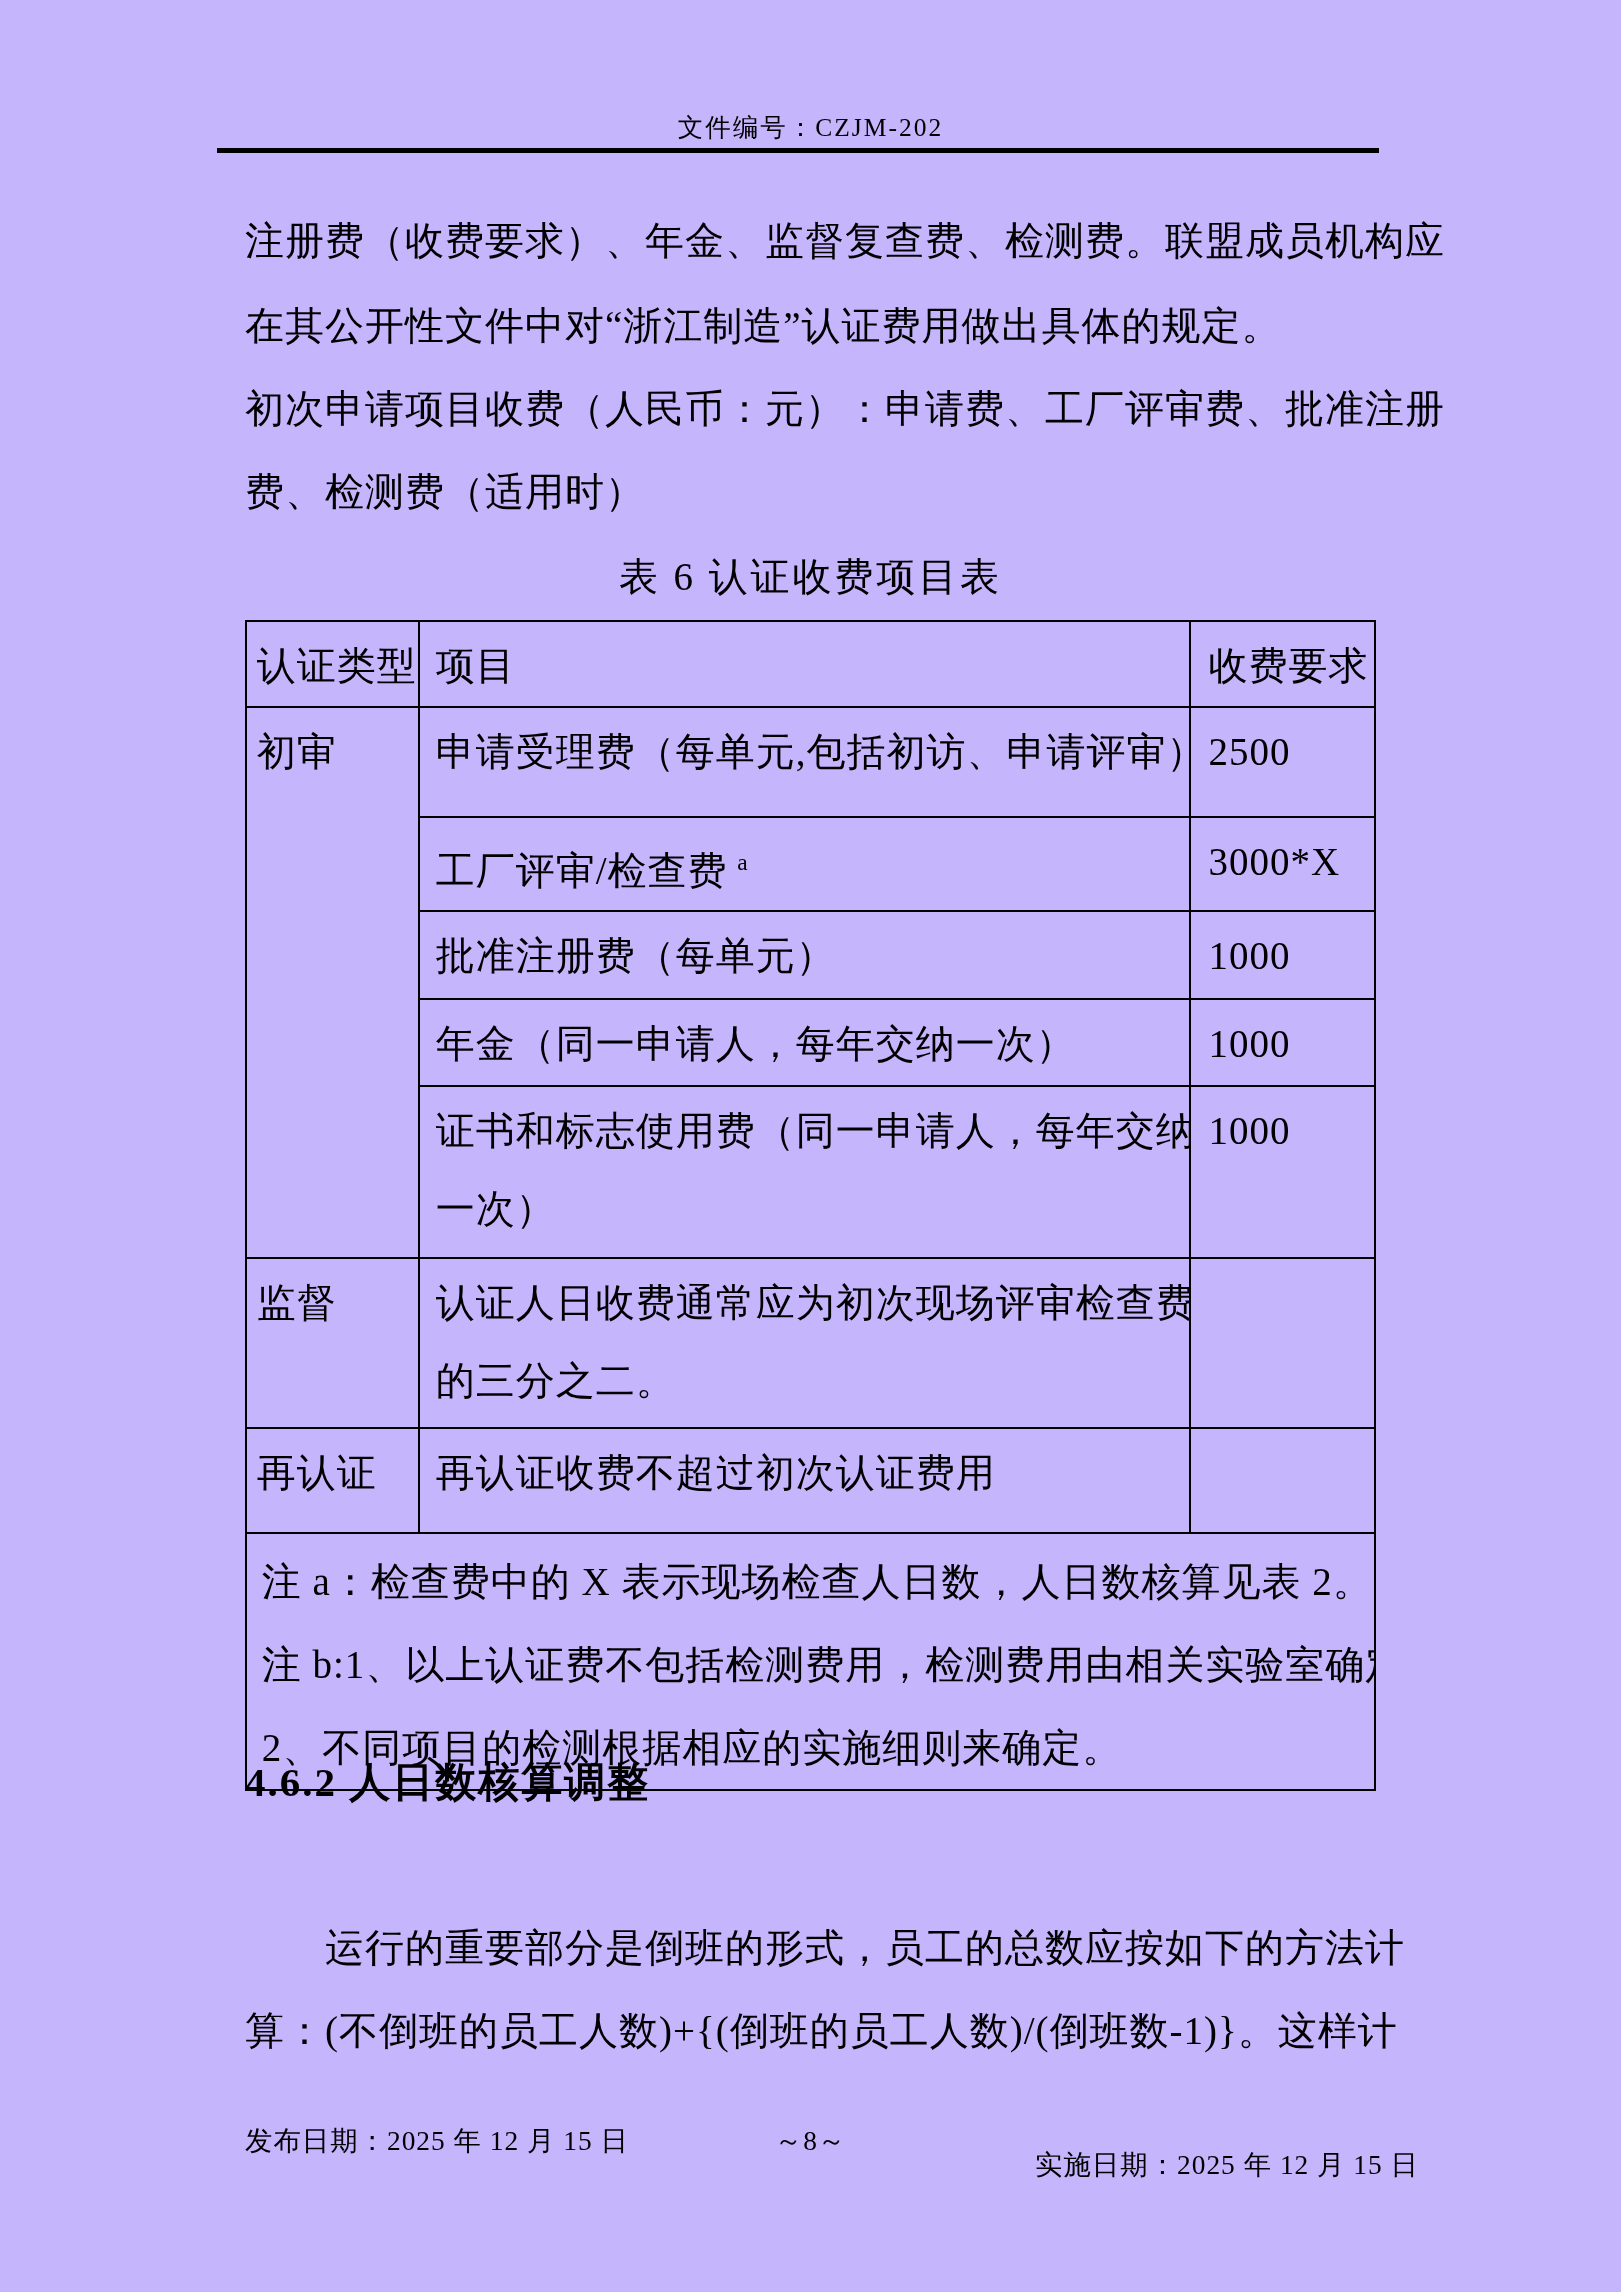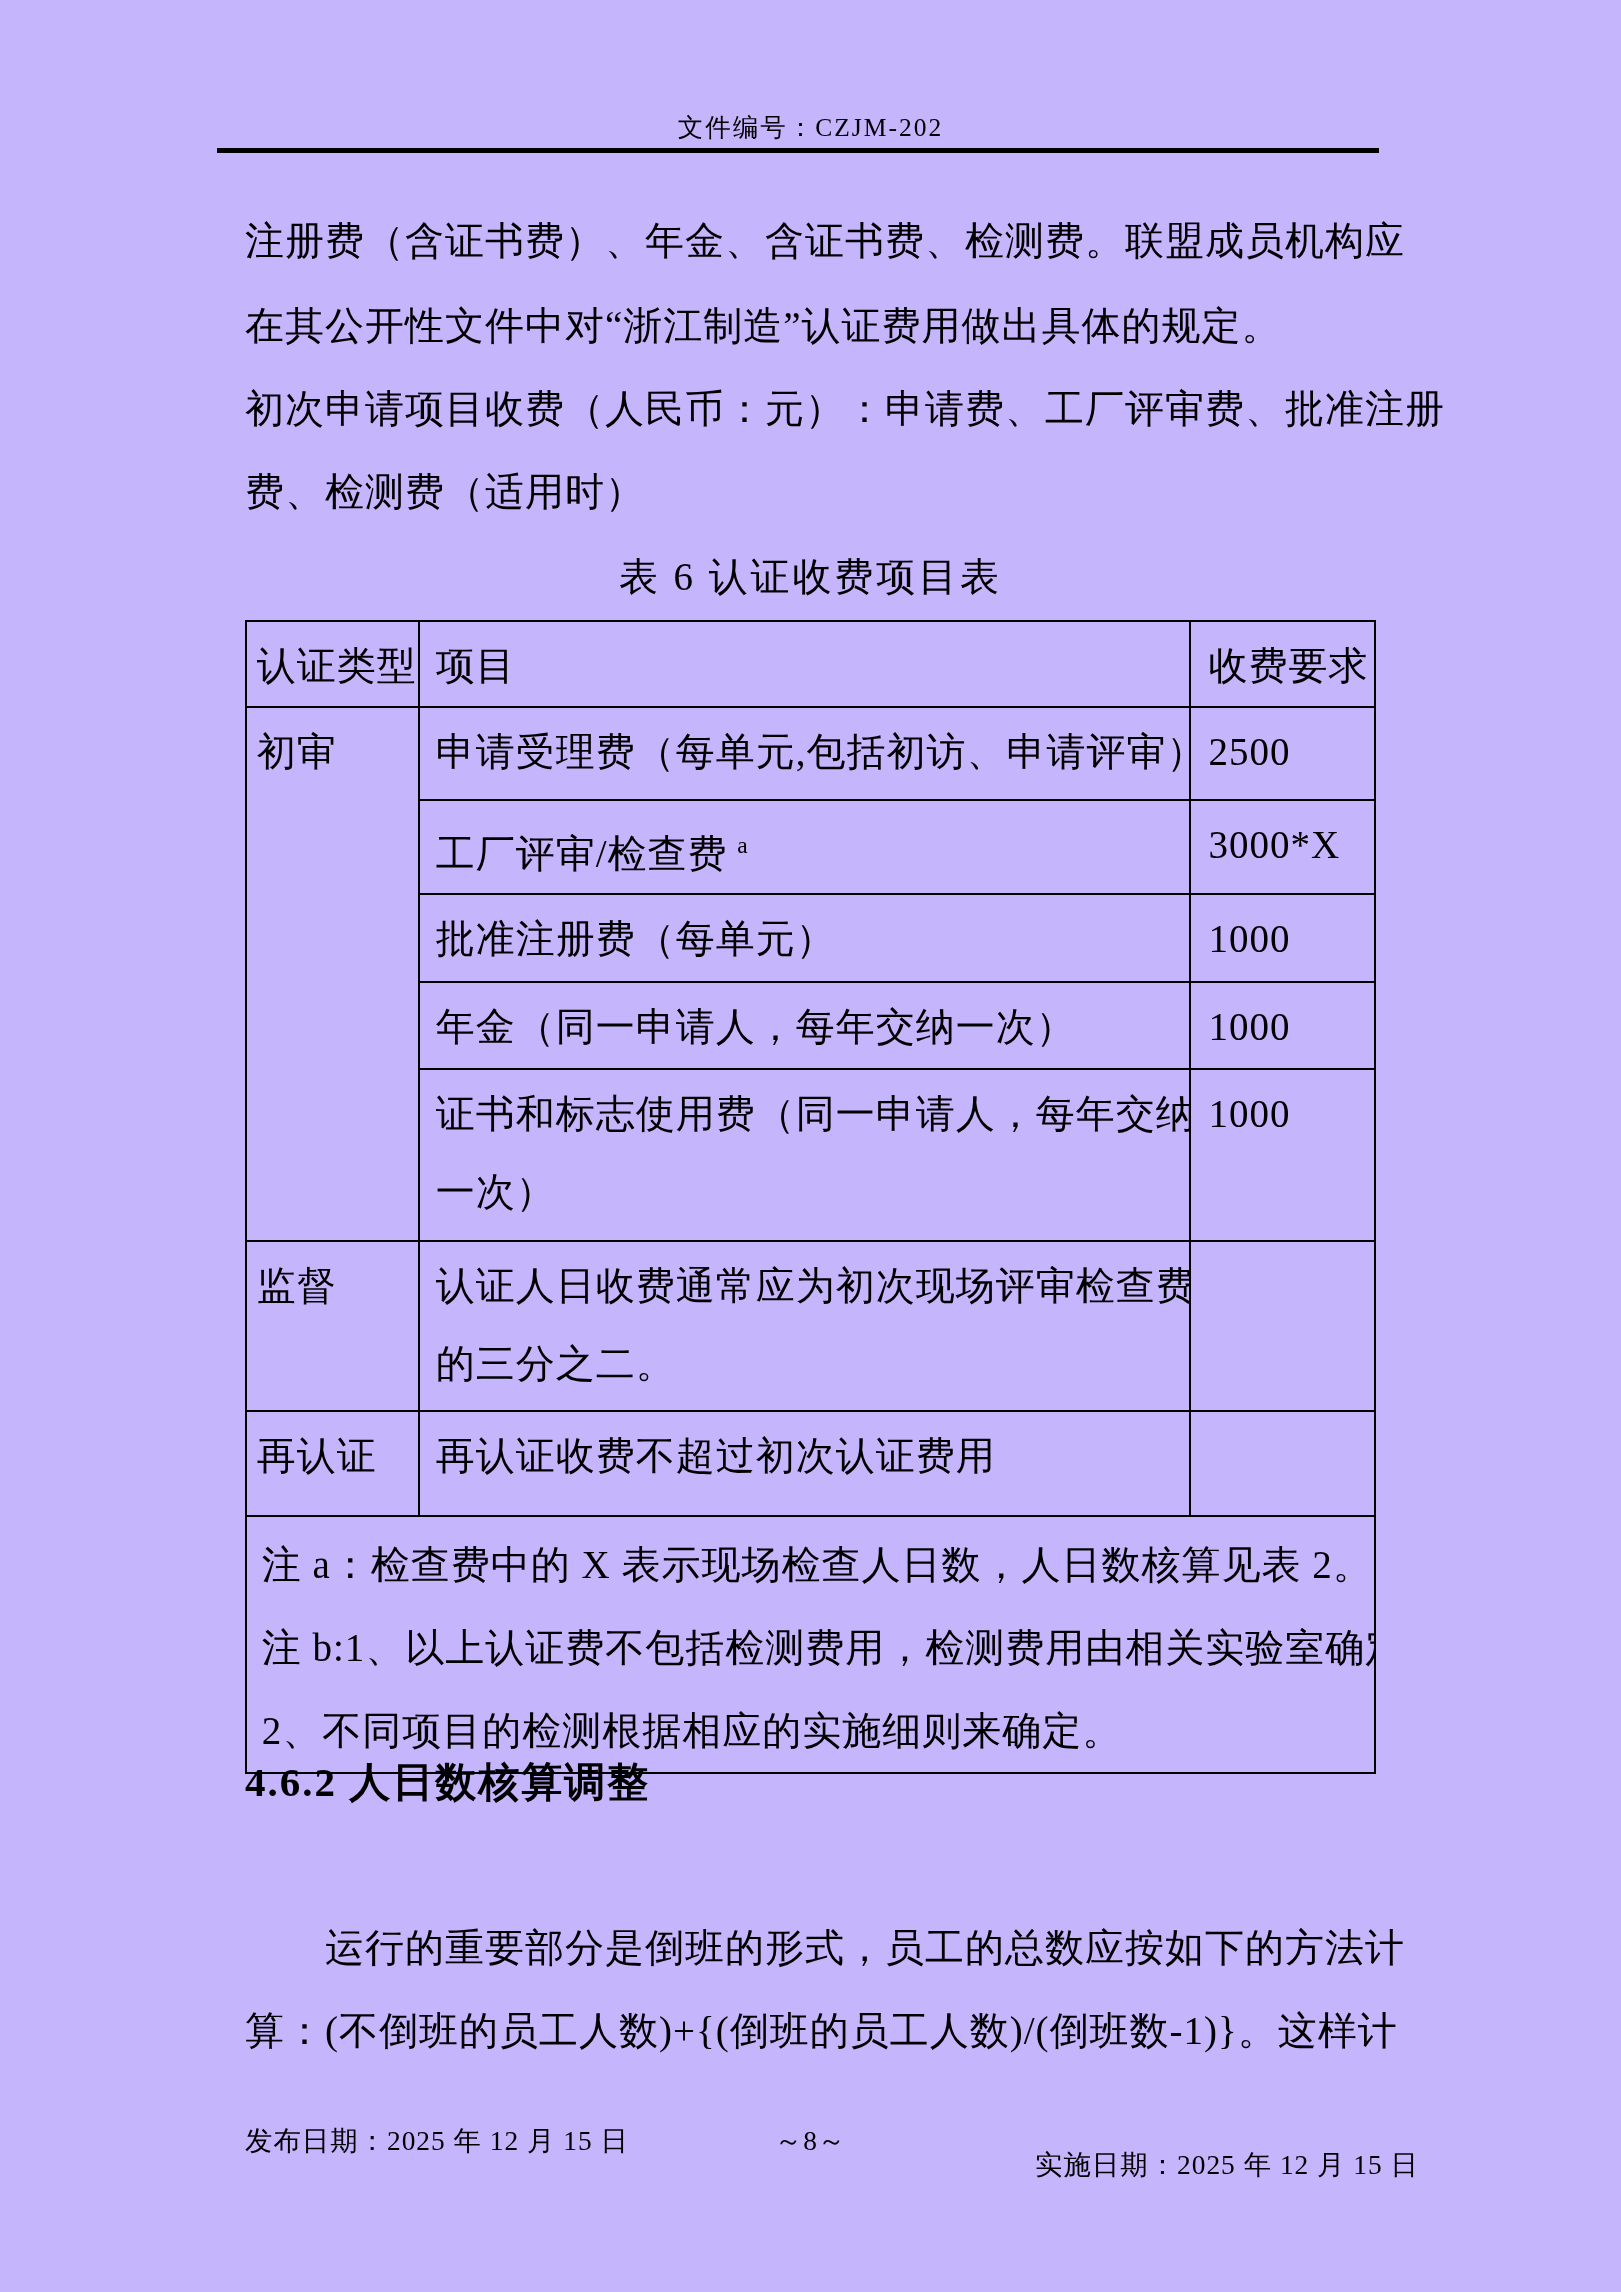--- a/index.html
+++ b/index.html
@@ -75,21 +75,21 @@
   }
 </style>
 </head>
 <body>
 
 <div class="page">
 
   <div class="abs doc-number">文件编号：CZJM-202</div>
   <div class="header-rule"></div>
 
-  <div class="abs bodyline" style="top:218px; left:245px;">注册费（含证书费）、年金、含证书费、检测费。联盟成员机构应</div>
+  <div class="abs bodyline" style="top:218px; left:245px;">注册费（收费要求）、年金、监督复查费、检测费。联盟成员机构应</div>
   <div class="abs bodyline" style="top:303px; left:245px;">在其公开性文件中对“浙江制造”认证费用做出具体的规定。</div>
   <div class="abs bodyline" style="top:386px; left:245px;">初次申请项目收费（人民币：元）：申请费、工厂评审费、批准注册</div>
   <div class="abs bodyline" style="top:469px; left:245px;">费、检测费（适用时）</div>
 
   <div class="abs tbl-title">表 6  认证收费项目表</div>
 
   <table class="fee-table">
     <colgroup>
       <col style="width:173px">
       <col style="width:771px">
@@ -100,21 +100,21 @@
       <td>
             <div class="cline">认证类型</div>
           </td>
       <td class="item-col">
             <div class="cline">项目</div>
           </td>
       <td class="fee-col">
             <div class="cline">收费要求</div>
           </td>
     </tr>
-    <tr style="height:93px;">
+    <tr style="height:110px;">
       <td rowspan="5">
             <div class="cline">初审</div>
           </td>
       <td class="item-col">
             <div class="cline">申请受理费（每单元,包括初访、申请评审）</div>
           </td>
       <td class="fee-col">
             <div class="cline">2500</div>
           </td>
     </tr>

